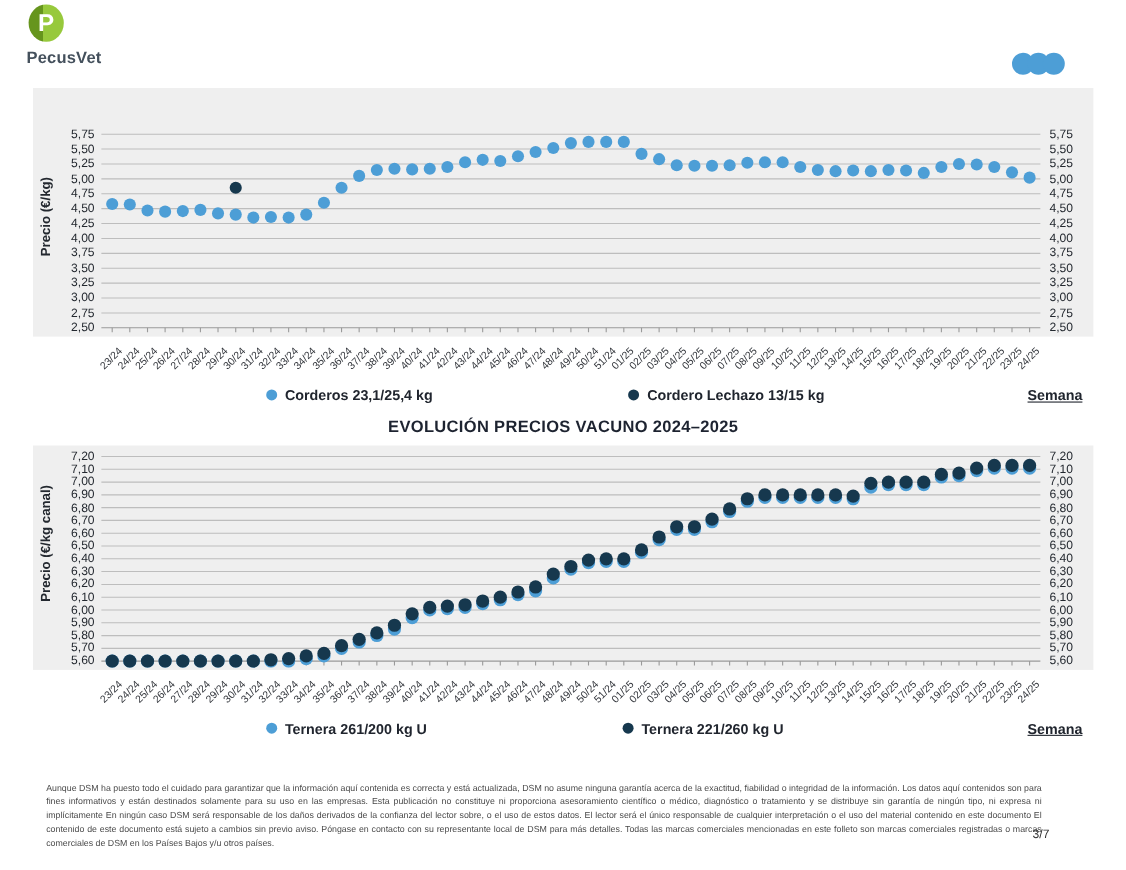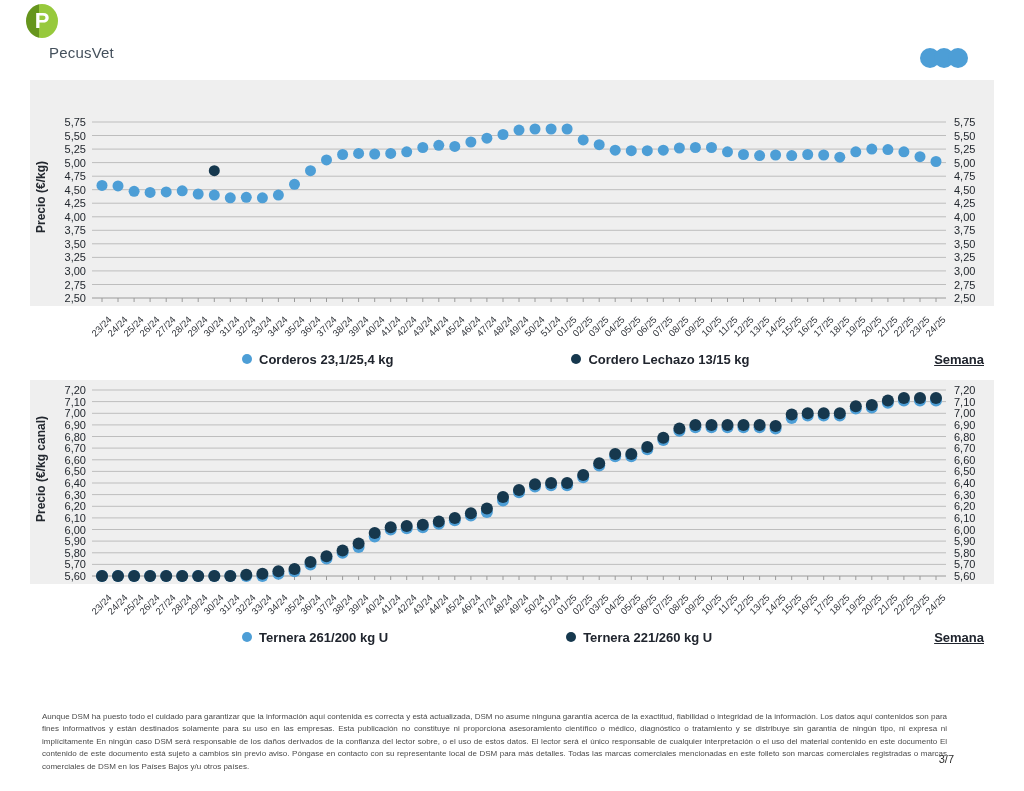--- a/index.html
+++ b/index.html
@@ -5,21 +5,21 @@
   * { box-sizing: border-box; margin: 0; padding: 0; }
   body { font-family: "Liberation Sans", sans-serif; background: #ffffff; }
   .page { position: relative; width: 1024px; height: 791px; background: #fff; overflow: hidden; }
 
   
   header { position: relative; height: 78px; }
   .brand { position: absolute; left: 24px; top: 4px; width: 90px; text-align: left; }
   .logo-circle { width: 32px; height: 34px; border-radius: 50%; margin-left: 2px;
                  display: flex; align-items: center; justify-content: center; }
   .logo-p { color: #fff; font-weight: bold; font-size: 22px; line-height: 1; }
-  .brand-name { margin-top: 6px; font-size: 15px; font-weight: normal; color: #44505c; letter-spacing: 0.2px; text-align: right; }
+  .brand-name { margin-top: 6px; font-size: 15px; font-weight: bold; color: #44505c; letter-spacing: 0.2px; }
   .dots { position: absolute; right: 56px; top: 48px; height: 20px; display: flex; align-items: center; }
   .dots i { display: block; width: 20px; height: 20px; border-radius: 50%; margin-left: -6px; }
   .dots i:first-child { margin-left: 0; }
 
   
   .chart-block { position: relative; width: 964px; margin: 0 auto; }
   .chart-title { text-align: center; font-size: 15px; font-weight: bold; color: #1d2330; letter-spacing: 0.3px; margin-bottom: 8px; }
   .panel { display: flex; align-items: stretch; background: #efefef; padding: 2px 6px 2px 0; }
   .ylab-col { width: 20px; position: relative; }
   .ylab { position: absolute; left: -16px; top: 50%; transform: rotate(-90deg) translateX(-50%); transform-origin: 50% 0;
@@ -291,20 +291,21 @@
       </div>
       <div class="legend-item li-2">
         <span class="legend-dot" style="background: rgb(22, 56, 78);"></span>
         <span>Cordero Lechazo 13/15 kg</span>
       </div>
       <div class="x-title">Semana</div>
     </div>
   </div>
 
   <div class="chart-block" id="chartB">
+    <div class="chart-title">EVOLUCIÓN PRECIOS VACUNO 2024–2025</div>
     <div class="panel">
       <div class="ylab-col">
         <div class="ylab">Precio (€/kg canal)</div>
       </div>
       <div class="ticks ticks-left">
           <span style="top: 2px;">7,20</span>
           <span style="top: 13.6px;">7,10</span>
           <span style="top: 25.3px;">7,00</span>
           <span style="top: 36.9px;">6,90</span>
           <span style="top: 48.5px;">6,80</span>

